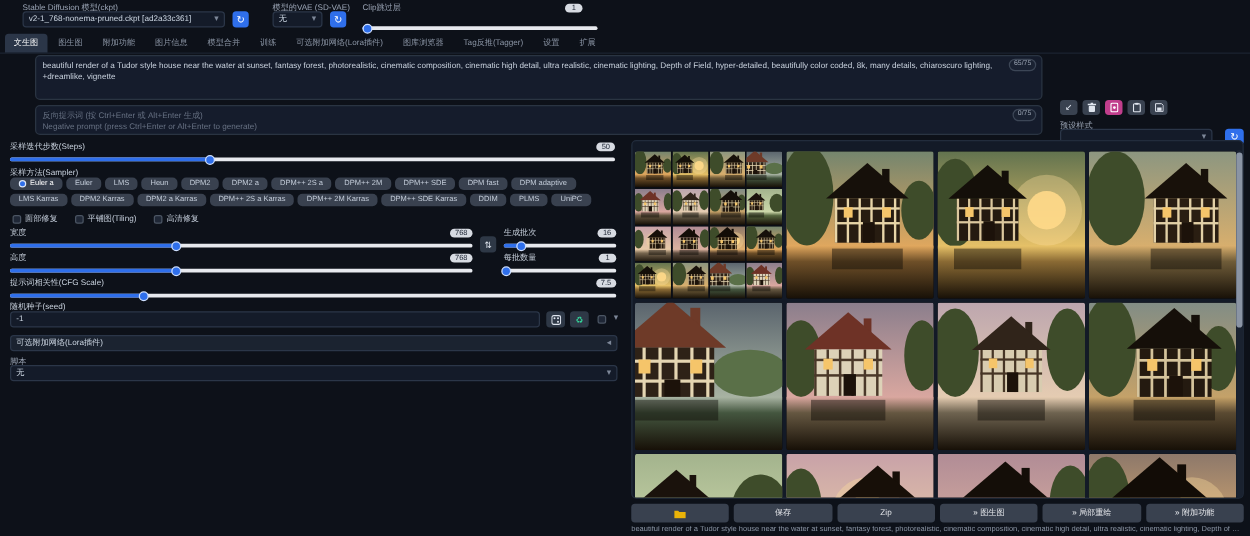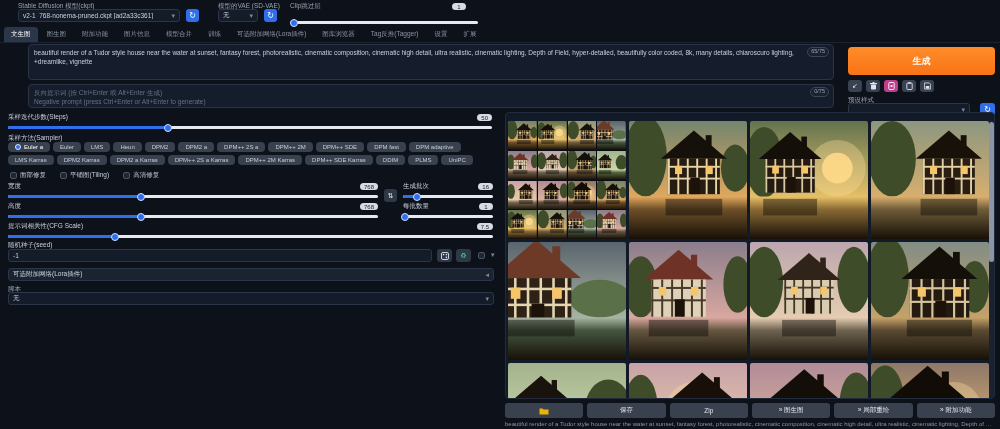--- a/index.html
+++ b/index.html
@@ -95,21 +95,20 @@
   <div class="abs textbox" style="left:28px;top:44px;width:806px;height:36px;">
     <span>beautiful render of a Tudor style house near the water at sunset, fantasy forest, photorealistic, cinematic composition, cinematic high detail, ultra realistic, cinematic lighting, Depth of Field, hyper-detailed, beautifully color coded, 8k, many details, chiaroscuro lighting, +dreamlike, vignette</span>
     <span class="token">65/75</span>
   </div>
   <div class="abs textbox" style="left:28px;top:84px;width:806px;height:24px;">
     <div class="ph">反向提示词 (按 Ctrl+Enter 或 Alt+Enter 生成)</div>
     <div class="ph">Negative prompt (press Ctrl+Enter or Alt+Enter to generate)</div>
     <span class="token">0/75</span>
   </div>
 
-  <button id="generate" class="abs"><span>生成</span></button>
   <div class="abs" style="left:848px;top:80px;display:flex;gap:4px;">
     <button class="mini">
         <span>↙</span>
       </button>
     <button class="mini">
       <svg width="7" height="8" viewBox="0 0 7 8">
           <rect x="1" y="2.5" width="5" height="5" rx="0.8" fill="#dfe5ee"></rect>
           <rect x="0" y="1" width="7" height="1.2" fill="#dfe5ee"></rect>
           <rect x="2.5" y="0" width="2" height="1.2" fill="#dfe5ee"></rect>
         </svg>

